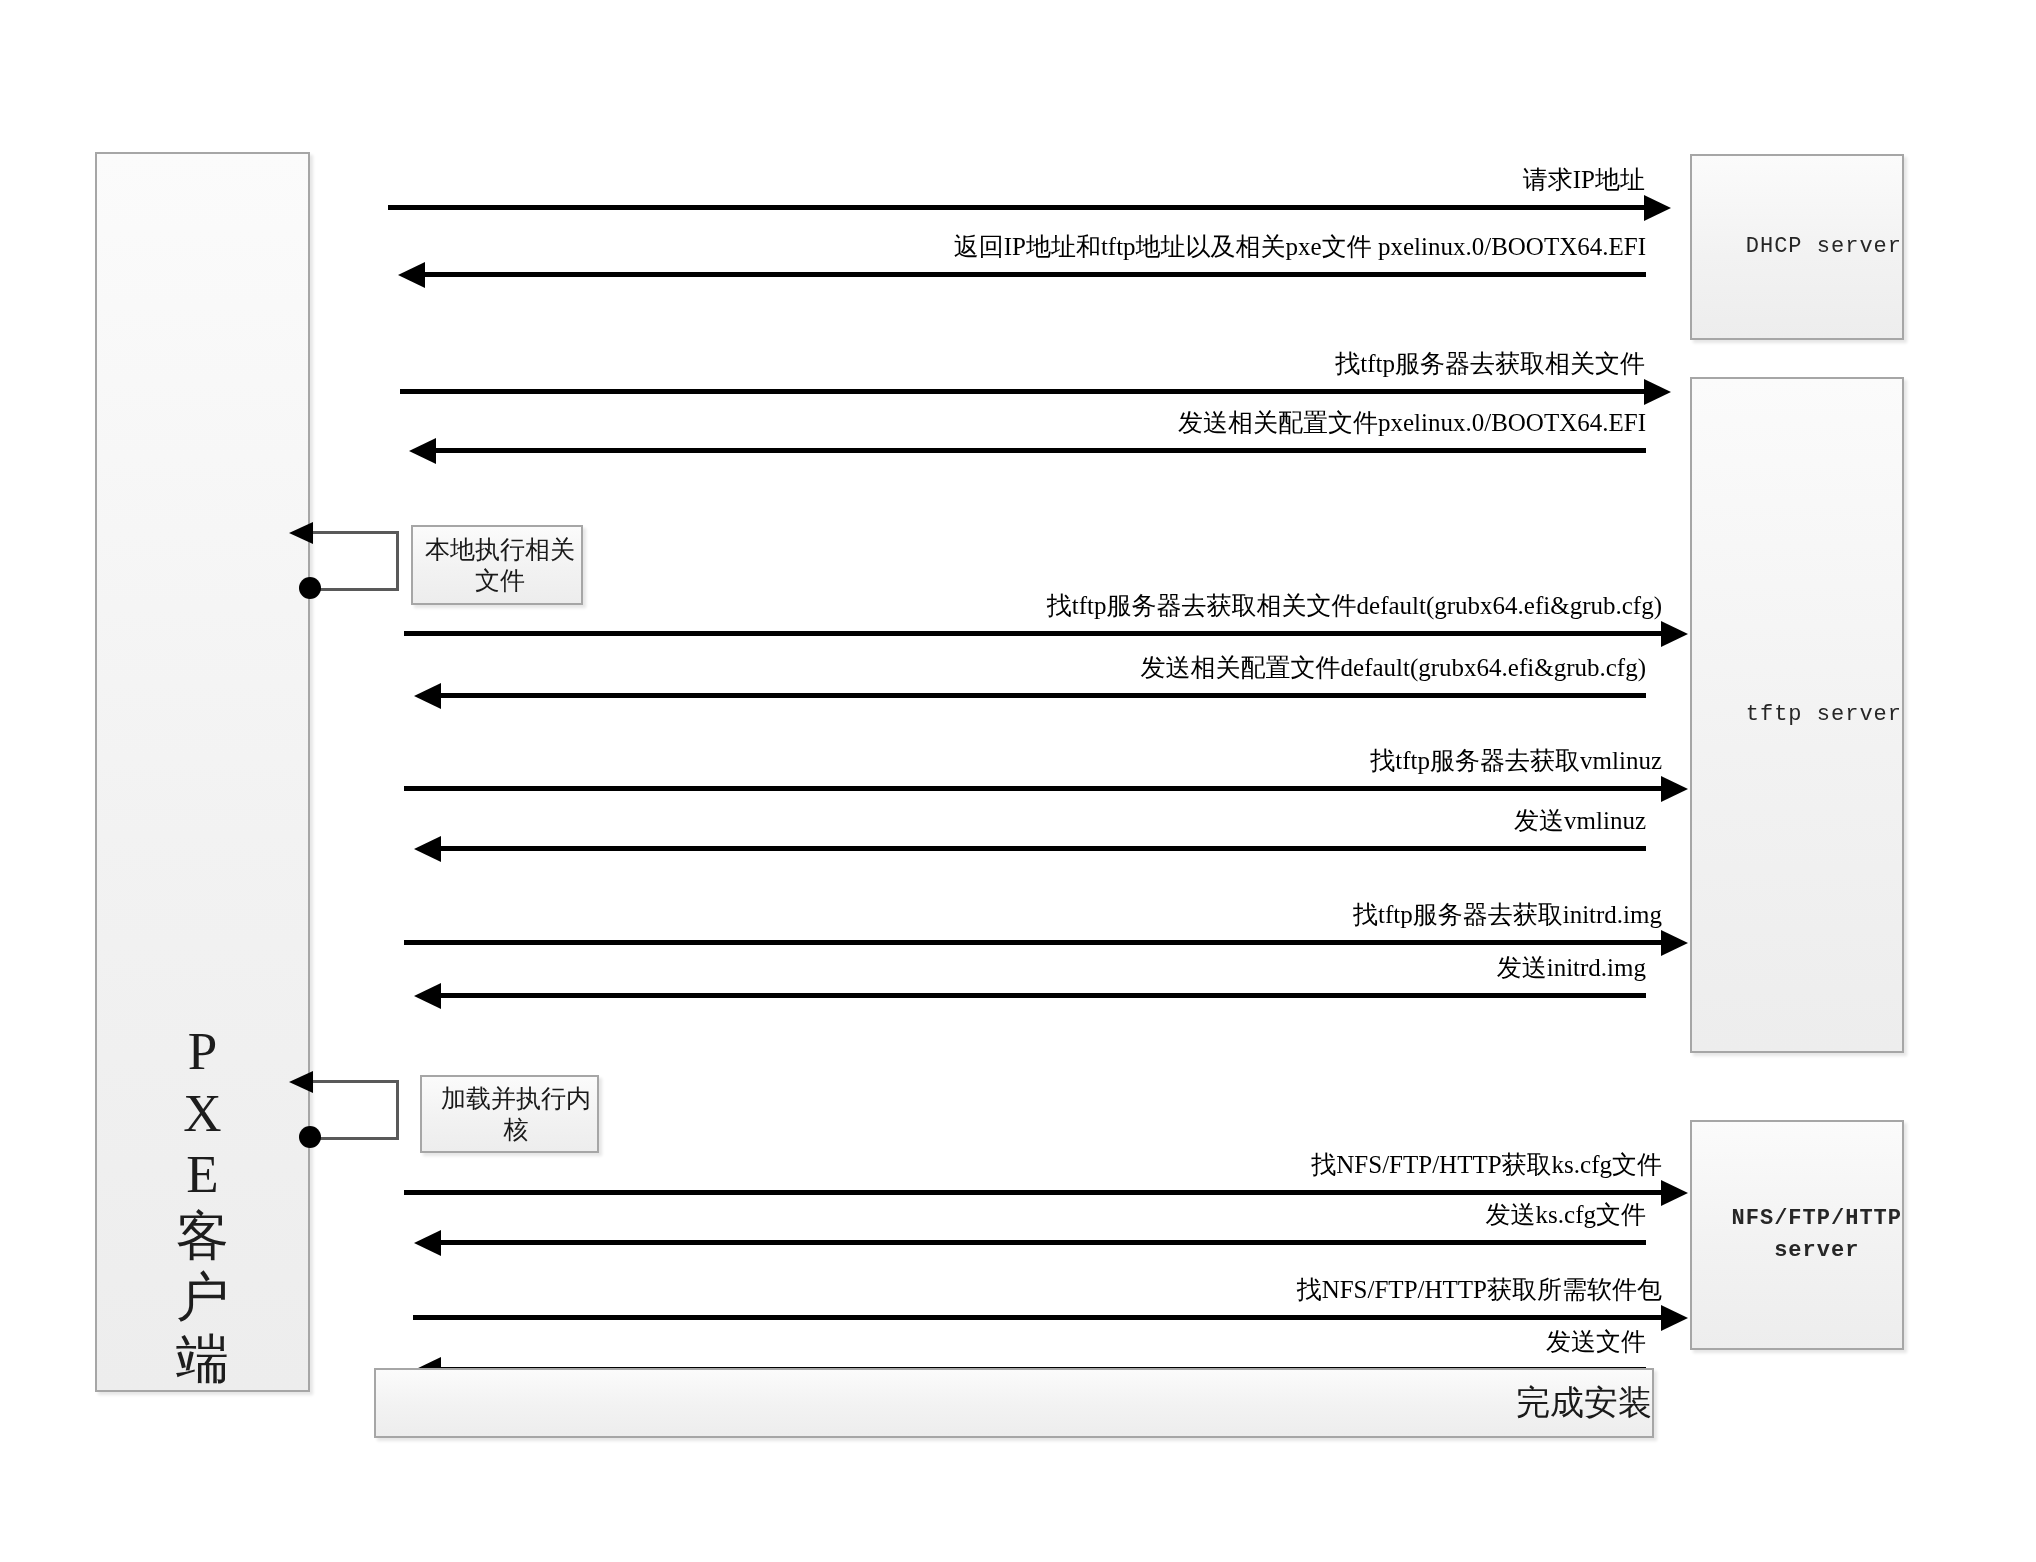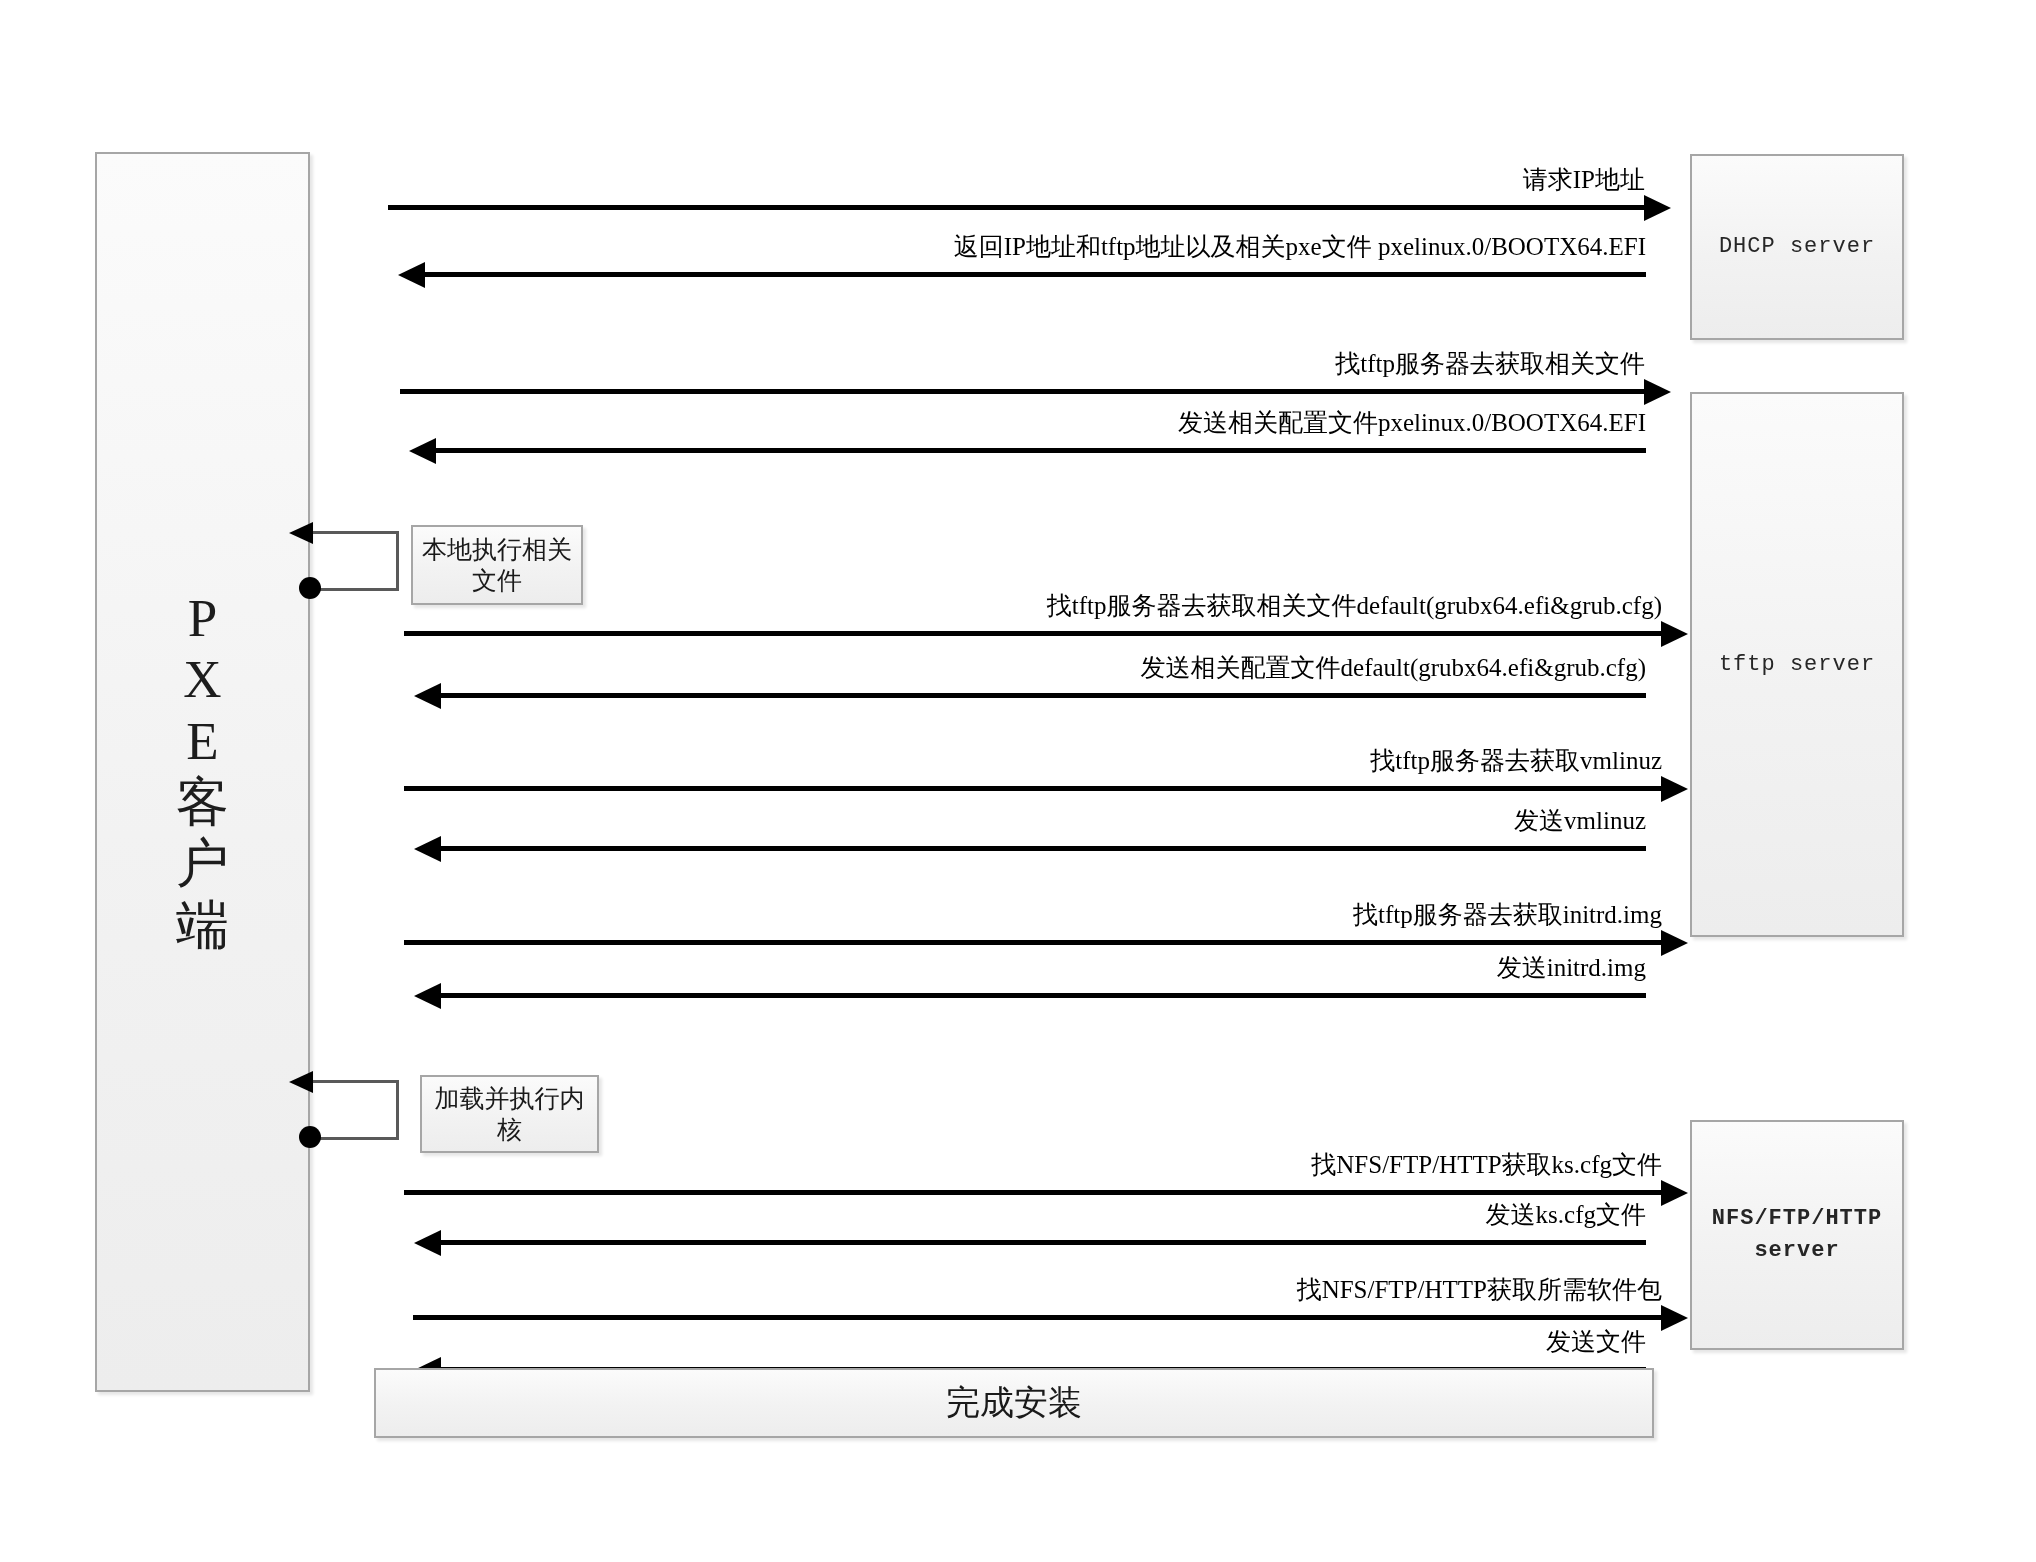--- a/index.html
+++ b/index.html
@@ -20,21 +20,21 @@
 
   
   .box {
     position: absolute;
     box-sizing: border-box;
     border: 2px solid #a6a6a6;
     background: linear-gradient(to bottom, #fbfbfb 0%, #f2f2f2 55%, #ededed 100%);
     box-shadow: 3px 3px 3px rgba(0,0,0,0.10);
     display: flex;
     align-items: center;
-    justify-content: center;
+    justify-content: flex-end;
     text-align: center;
     color: #1a1a1a;
   }
 
   
   #client-box {
     left: 95px;
     top: 152px;
     width: 215px;
     height: 1240px;
@@ -55,21 +55,21 @@
   .server-box {
     left: 1690px;
     width: 214px;
     font-family: "Liberation Mono", "DejaVu Sans Mono", monospace;
     font-size: 22px;
     line-height: 1.45;
     letter-spacing: 1px;
     color: #262626;
   }
   #dhcp-server-box { top: 154px;  height: 186px; }
-  #tftp-server-box { top: 392px;  height: 545px; }
+  #tftp-server-box { top: 377px;  height: 676px; }
   #nfs-server-box  { top: 1120px; height: 230px; font-weight: bold; }
 
   
   .msg {
     position: absolute;
     height: 0;
   }
   .msg .line {
     position: absolute;
     left: 0;

